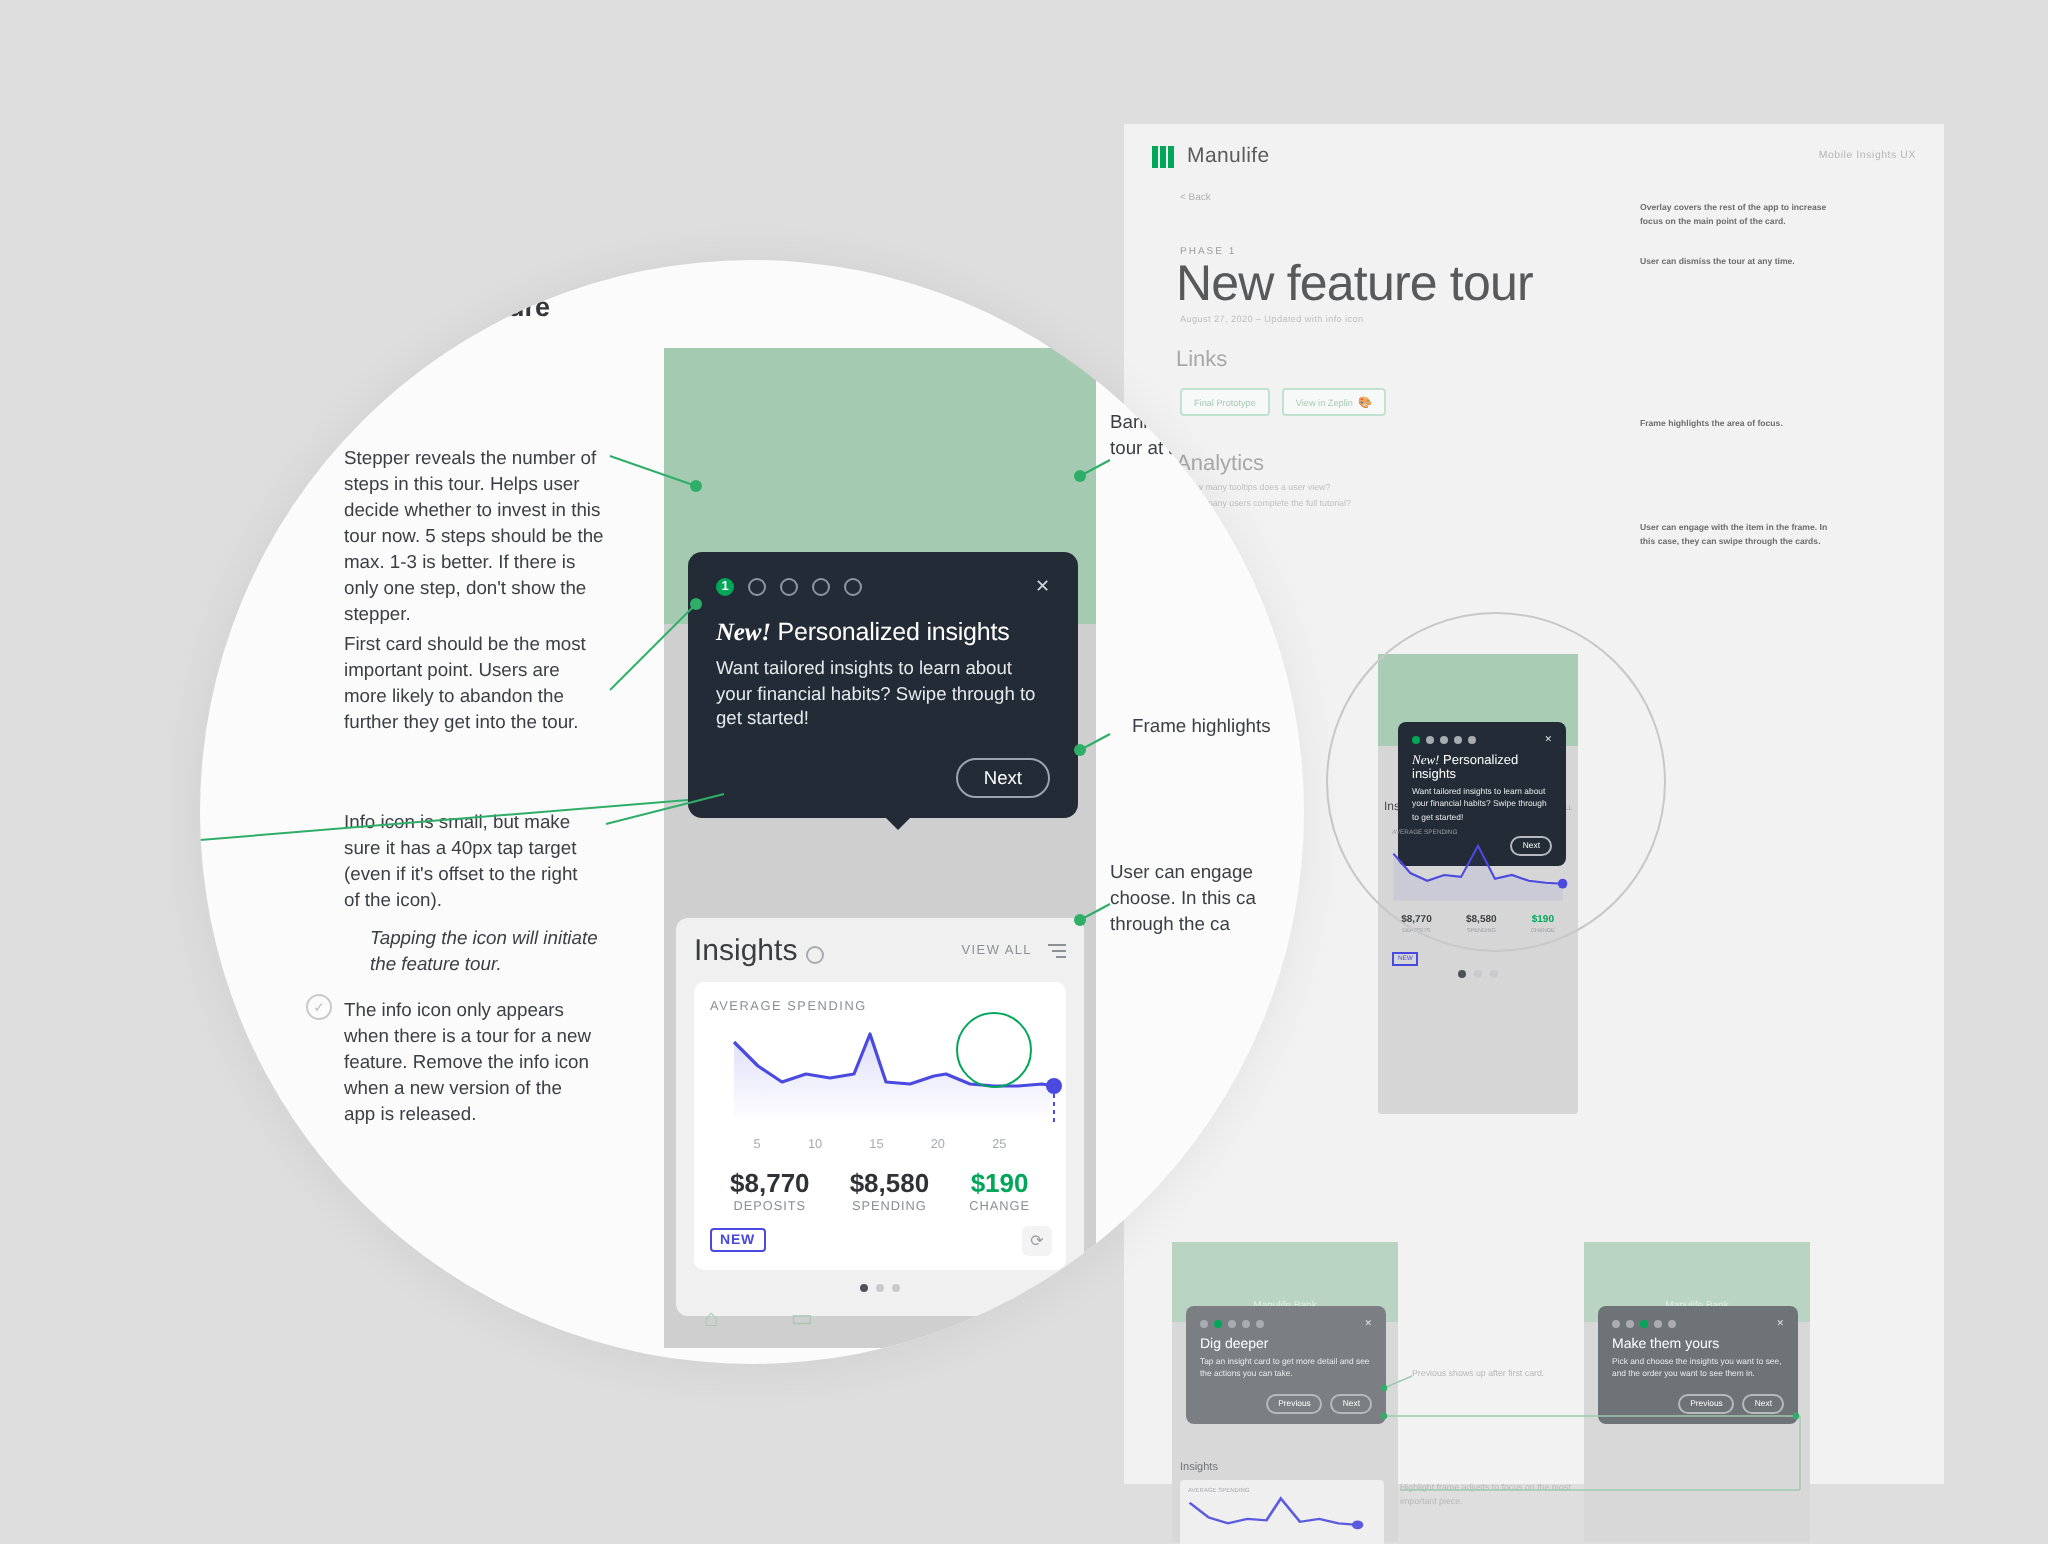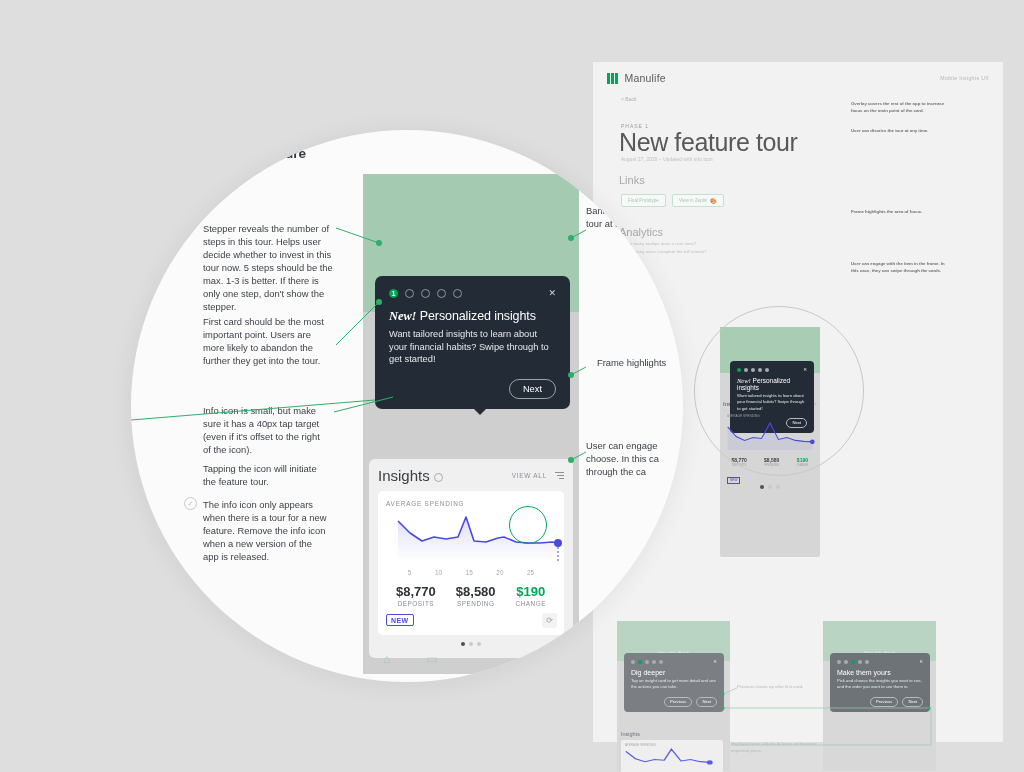--- a/index.html
+++ b/index.html
@@ -3,21 +3,21 @@
 <meta charset="utf-8">
 <style>
   * { box-sizing: border-box; margin: 0; padding: 0; }
   body {
     width: 1024px; height: 772px;
     background: #dedede;
     font-family: "Liberation Sans", sans-serif;
     overflow: hidden;
     position: relative;
   }
-  .stage { position: absolute; inset: 0; margin-left: 31px; }
+  .stage { position: absolute; inset: 0; }
 
   
   .doc {
     position: absolute; left: 562px; top: 62px;
     width: 410px; height: 680px;
     background: #f2f2f2;
   }
   .doc-topbar {
     position: absolute; left: 0; top: 0; width: 100%; height: 32px;
     display: flex; align-items: center; padding: 0 14px;
@@ -480,30 +480,30 @@
           <span class="nav-ico">⌂</span>
           <span class="nav-ico">▭</span>
         </div>
       </div>
 
       <div class="focus-ring"></div>
 
       <div class="anno" style="left:72px;top:93px;width:133px;">Stepper reveals the number of steps in this tour. Helps user decide whether to invest in this tour now. 5 steps should be the max. 1-3 is better. If there is only one step, don't show the stepper.</div>
       <div class="anno" style="left:72px;top:186px;width:128px;">First card should be the most important point. Users are more likely to abandon the further they get into the tour.</div>
       <div class="anno" style="left:72px;top:275px;width:127px;">Info icon is small, but make sure it has a 40px tap target (even if it's offset to the right of the icon).</div>
-      <div class="anno" style="left:72px;top:333px;width:127px;">Tapping the icon will initiate the feature tour.</div>
+      <div class="anno" style="left:85px;top:333px;width:127px;font-style:italic;">Tapping the icon will initiate the feature tour.</div>
       <div class="anno" style="left:72px;top:369px;width:127px;">The info icon only appears when there is a tour for a new feature. Remove the info icon when a new version of the app is released.</div>
       <div style="position:absolute;left:53px;top:367px;width:13px;height:13px;border-radius:50%;border:1px solid #c9c9c9;color:#bdbdbd;font-size:7px;display:flex;align-items:center;justify-content:center;">✓</div>
 
       <div class="anno" style="left:455px;top:75px;width:90px;">
         <div>Bank ca</div>
         <div>tour at a</div>
       </div>
       <div class="anno" style="left:455px;top:227px;width:110px;padding-left:11px;">Frame highlights</div>
-      <div class="anno" style="left:455px;top:310px;width:95px;">
+      <div class="anno" style="left:455px;top:300px;width:95px;">
         <div>User can engage</div>
         <div>choose. In this ca</div>
         <div>through the ca</div>
       </div>
 
       <svg class="overlay" width="552" height="552">
         <g stroke="#2fae68" stroke-width="1" fill="none">
           <line x1="205" y1="98" x2="248" y2="113"></line>
           <line x1="205" y1="215" x2="248" y2="172"></line>
           <line x1="203" y1="282" x2="262" y2="267"></line>

